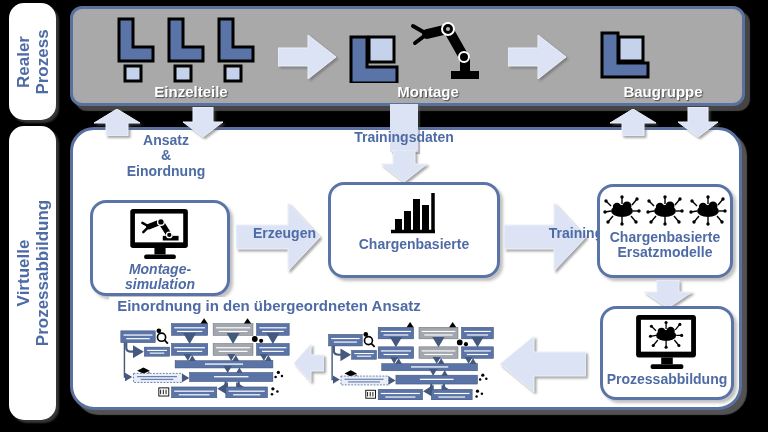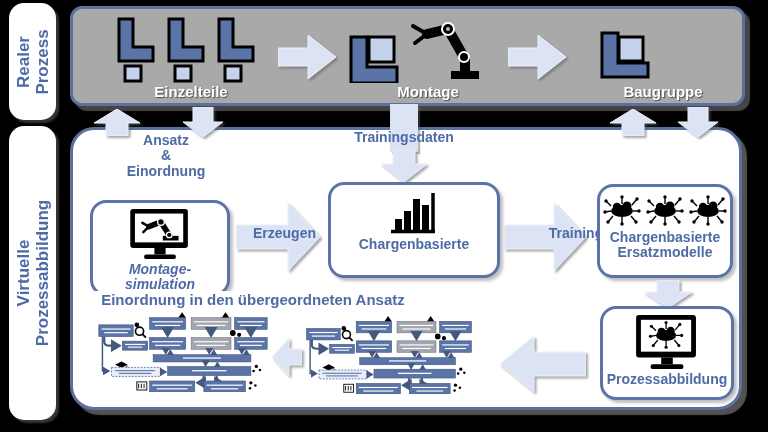--- a/index.html
+++ b/index.html
@@ -25,21 +25,21 @@
   
   .pbox{position:absolute;background:#fff;border:3px solid #5b74a8;border-radius:16px;
         box-sizing:border-box;box-shadow:3px 3px 3px rgba(140,140,140,.55);
         display:flex;flex-direction:column;align-items:center;justify-content:flex-start;}
   .pbox .plabel{color:#4e6ba5;font-size:14px;text-align:center;line-height:1.1;margin-top:2px;}
   
   .barrow{position:absolute;filter:drop-shadow(2px 2px 1px rgba(95,95,95,.55));}
   .barrow polygon{fill:#dce3f4;stroke:#eef1fa;stroke-width:1;}
   .stem{position:absolute;background:#dce3f4;box-shadow:2px 2px 1px rgba(95,95,95,.45);}
   
-  #ansatz{position:absolute;left:88px;top:303px;width:330px;height:93px;border:1px solid #ffffff;
+  #ansatz{position:absolute;left:104px;top:303px;width:330px;height:93px;border:7px solid #ffffff;
           border-radius:20px;box-sizing:border-box;}
   #ansatz-title{position:absolute;top:-13px;left:50%;transform:translateX(-50%);background:#fff;
                 padding:0 8px;color:#4e6ba5;font-size:15px;white-space:nowrap;}
   .mf{position:absolute;}
   .mfb{fill:#5b74a8;stroke:#3d4f75;stroke-width:.6;}
   .mfg{fill:#a2a6ae;stroke:#6d7178;stroke-width:.6;}
   .mft{fill:#ffffff;}
   .mfl{stroke:#44597e;stroke-width:2.4;fill:none;}
   .mfl2{stroke:#44597e;stroke-width:1.6;fill:none;}
   .hidden-defs{position:absolute;width:0;height:0;overflow:hidden;}

